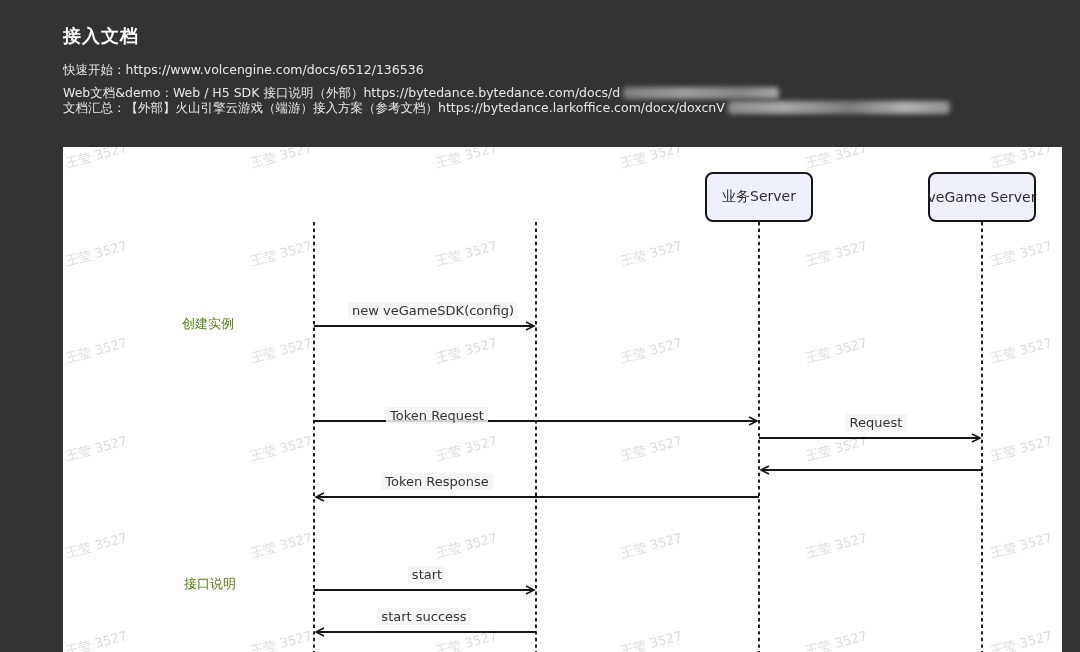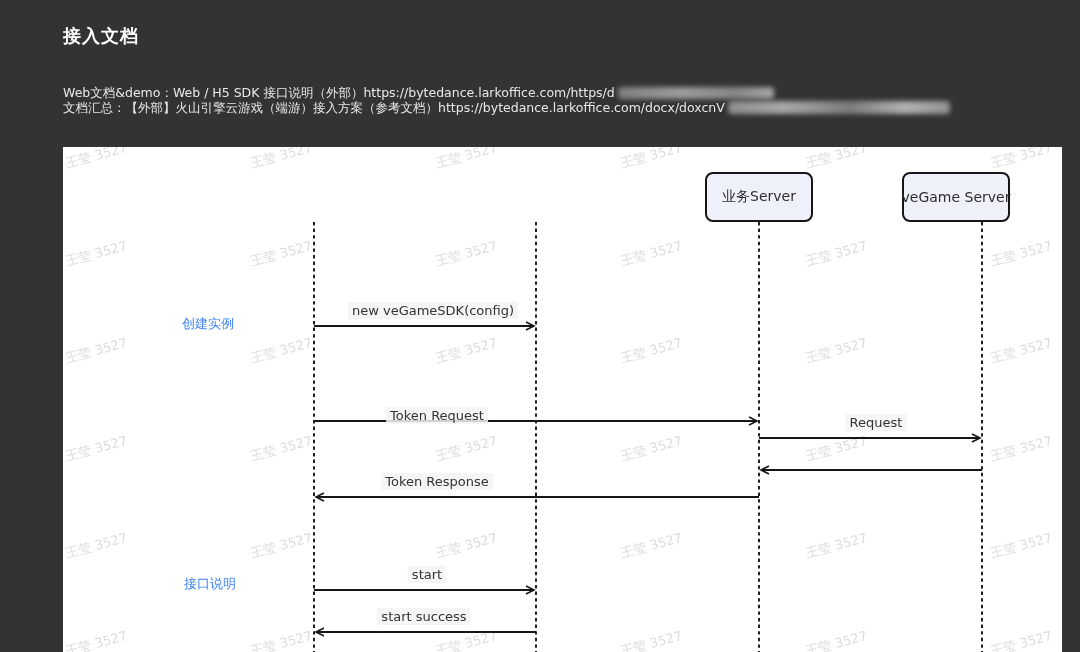--- a/index.html
+++ b/index.html
@@ -90,35 +90,38 @@
     color: #333333;
     white-space: nowrap;
     background: rgba(243,243,243,0.85);
     padding: 0 4px;
     line-height: 17px;
   }
   .phase-label {
     position: absolute;
     transform: translateX(-50%);
     font-size: 13px;
-    color: #3b82f6;
+    color: #4d7c0f;
     white-space: nowrap;
     line-height: 17px;
   }
 </style>
 </head>
 <body>
 
 <div class="screen">
 
   <div class="page-title">接入文档</div>
 
+  <div class="doc-line line-1">
+    <span class="lbl">快速开始：</span><span class="url">https://www.volcengine.com/docs/6512/136536</span>
+  </div>
 
   <div class="doc-line line-2">
-    <span class="lbl">Web文档&amp;demo：</span><span class="lbl">Web / H5 SDK 接口说明（外部）</span><span class="url">https://bytedance.larkoffice.com/https/d</span><span class="blur-pill p2"></span>
+    <span class="lbl">Web文档&amp;demo：</span><span class="lbl">Web / H5 SDK 接口说明（外部）</span><span class="url">https://bytedance.bytedance.com/docs/d</span><span class="blur-pill p2"></span>
   </div>
 
   <div class="doc-line line-3">
     <span class="lbl">文档汇总：</span><span class="lbl">【外部】火山引擎云游戏（端游）接入方案（参考文档）</span><span class="url">https://bytedance.larkoffice.com/docx/doxcnV</span><span class="blur-pill p3"></span>
   </div>
 
   <div class="panel">
 
     <div class="wm-layer">
         <span class="wm" style="left: 3px; top: 8px;">王莹 3527</span>
@@ -176,21 +179,21 @@
         <line x1="251" y1="274" x2="694" y2="274" marker-end="url(#ah)"></line>
         <line x1="696" y1="291" x2="917" y2="291" marker-end="url(#ah)"></line>
         <line x1="919" y1="323" x2="698" y2="323" marker-end="url(#ah)"></line>
         <line x1="696" y1="350" x2="253" y2="350" marker-end="url(#ah)"></line>
         <line x1="251" y1="443" x2="471" y2="443" marker-end="url(#ah)"></line>
         <line x1="473" y1="485" x2="253" y2="485" marker-end="url(#ah)"></line>
       </g>
     </svg>
 
     <div class="actor" style="left:642px">业务Server</div>
-    <div class="actor" style="left:839px">veGame Server</div>
+    <div class="actor" style="left:865px">veGame Server</div>
 
     <div class="msg-label" style="left:370px; top:155px">new veGameSDK(config)</div>
     <div class="msg-label" style="left:374px; top:260px">Token Request</div>
     <div class="msg-label" style="left:813px; top:267px">Request</div>
     <div class="msg-label" style="left:374px; top:326px">Token Response</div>
     <div class="msg-label" style="left:364px; top:419px">start</div>
     <div class="msg-label" style="left:361px; top:461px">start success</div>
 
     <div class="phase-label" style="left:145px; top:168px">创建实例</div>
     <div class="phase-label" style="left:147px; top:428px">接口说明</div>

